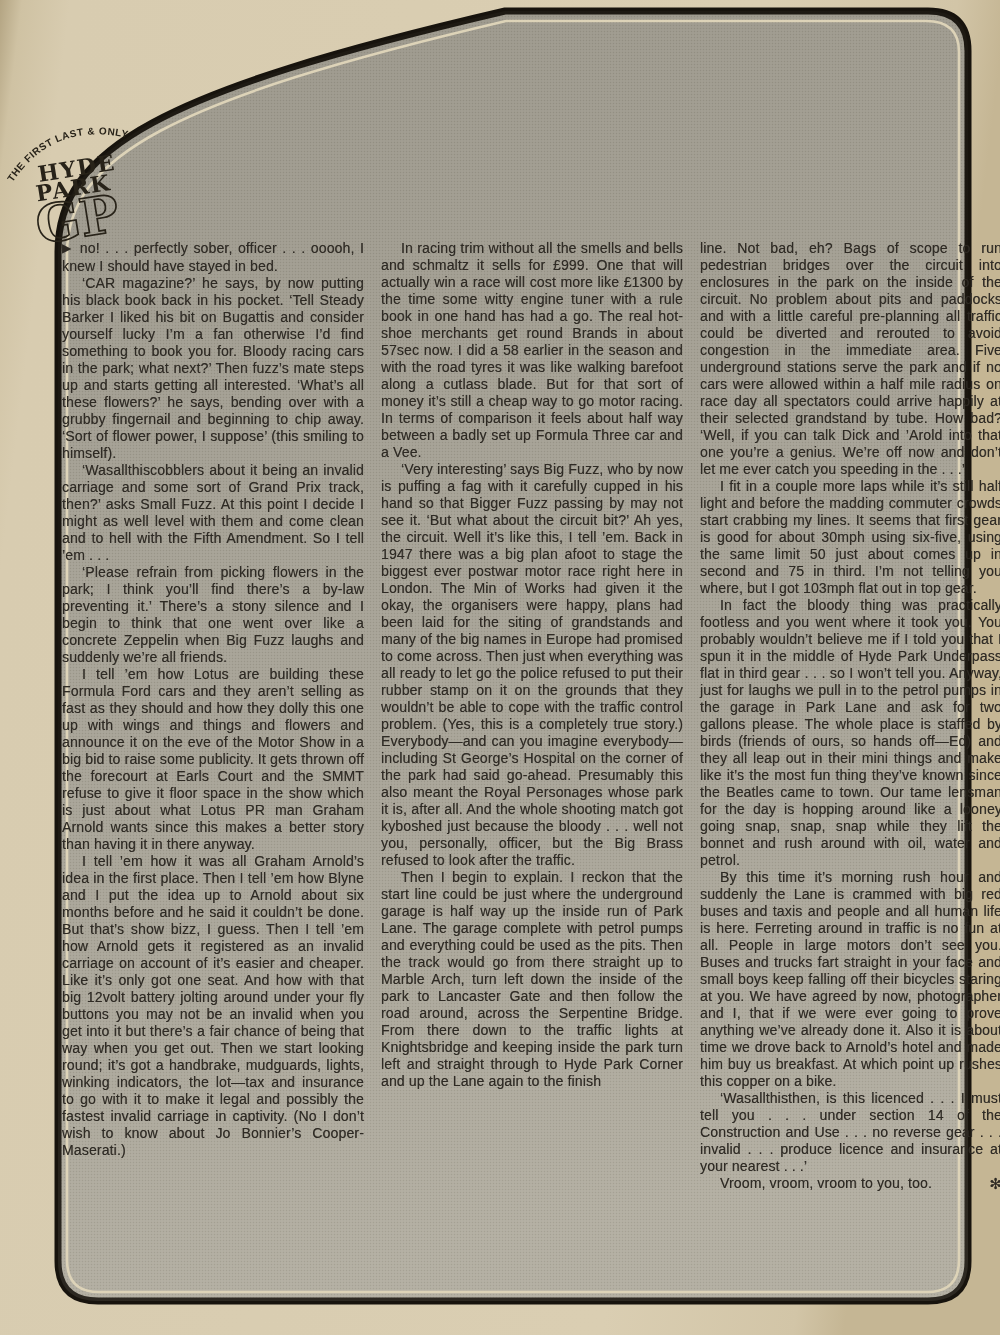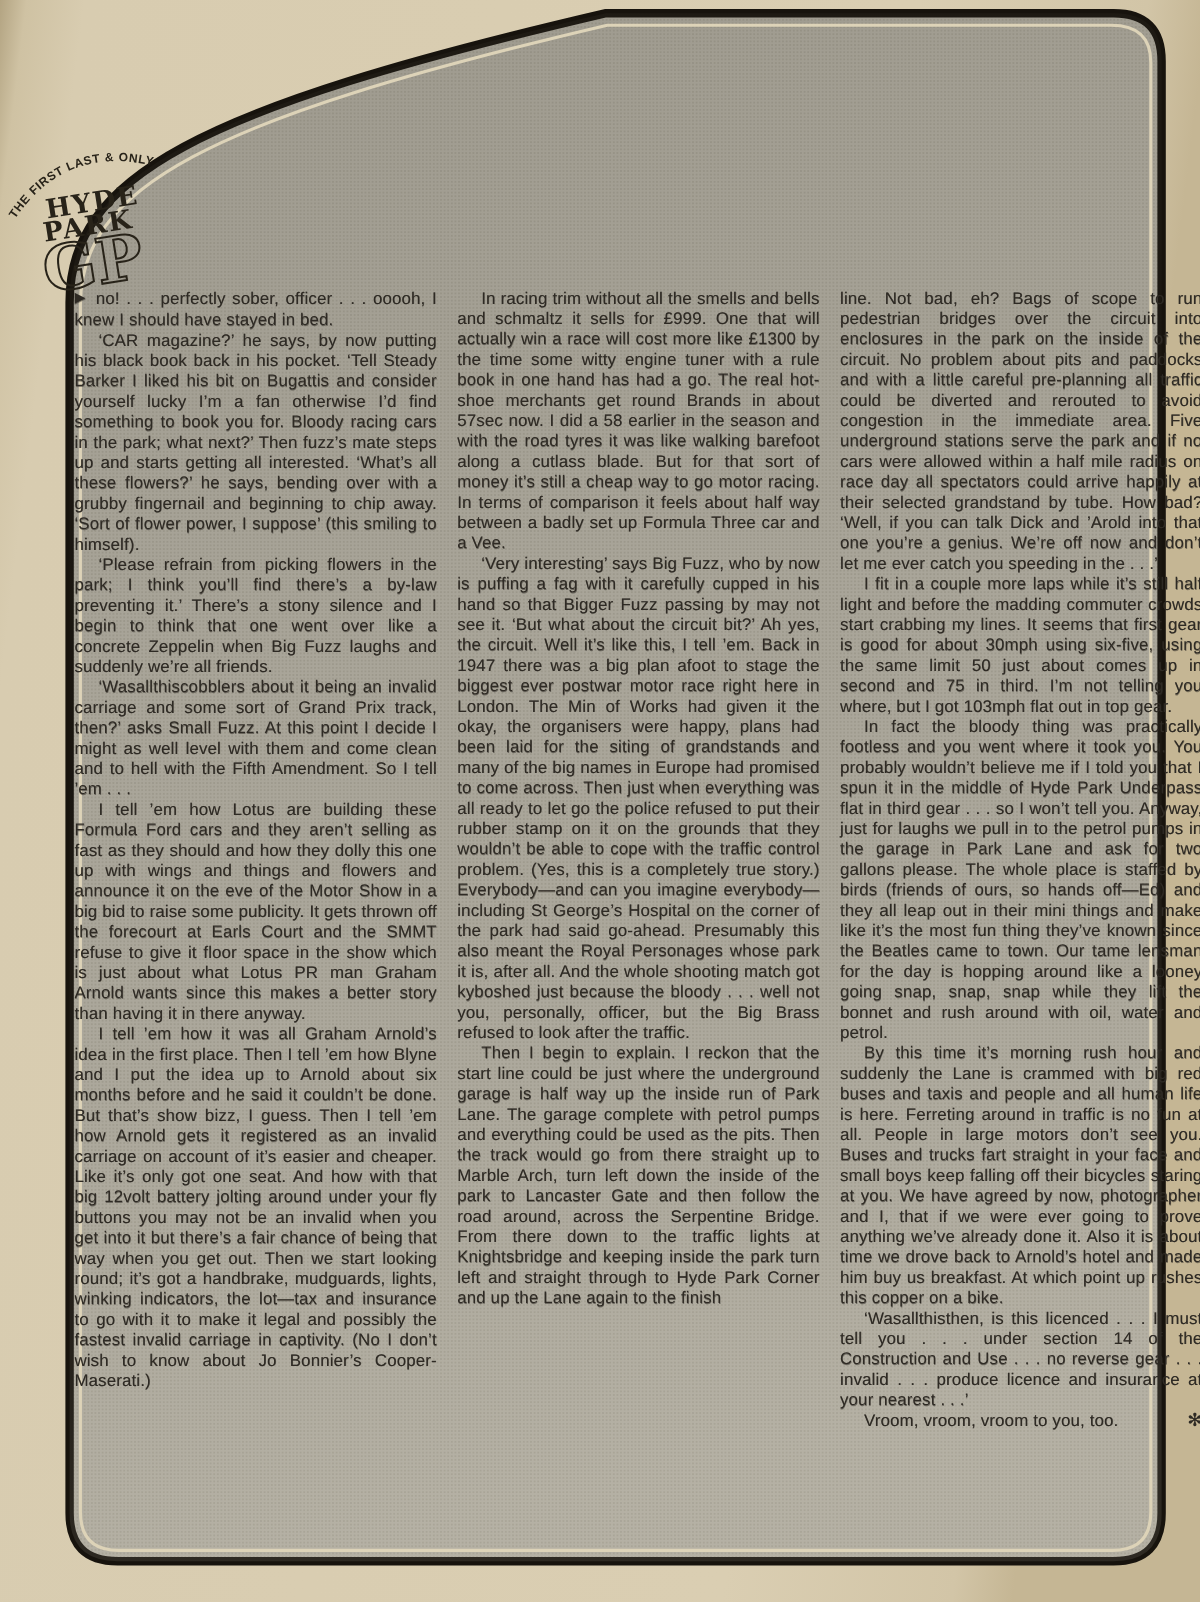--- a/index.html
+++ b/index.html
@@ -66,22 +66,22 @@
       <text x="36" y="57" font-family="DejaVu Serif, serif" font-size="22" font-weight="bold" fill="#282319" letter-spacing="1.5">HYDE</text>
       <text x="31" y="76" font-family="DejaVu Serif, serif" font-size="22" font-weight="bold" fill="#282319" letter-spacing="1.5">PARK</text>
       <text x="26" y="118" font-family="DejaVu Serif, serif" font-size="52" font-weight="bold" fill="none" stroke="#282319" stroke-width="1.7" letter-spacing="0">GP</text>
     </g>
   </svg>
 
   <div class="columns">
     <div class="col">
         <p class="para"><span class="lead">▶</span>no! . . . perfectly sober, officer . . . ooooh, I knew I should have stayed in bed.</p>
         <p class="para indent">‘CAR magazine?’ he says, by now putting his black book back in his pocket. ‘Tell Steady Barker I liked his bit on Bugattis and consider yourself lucky I’m a fan otherwise I’d find something to book you for. Bloody racing cars in the park; what next?’ Then fuzz’s mate steps up and starts getting all interested. ‘What’s all these flowers?’ he says, bending over with a grubby fingernail and beginning to chip away. ‘Sort of flower power, I suppose’ (this smiling to himself).</p>
+        <p class="para indent">‘Wasallthiscobblers about it being an invalid carriage and some sort of Grand Prix track, then?’ asks Small Fuzz. At this point I decide I might as well level with them and come clean and to hell with the Fifth Amendment. So I tell ’em . . .</p>
         <p class="para indent">‘Please refrain from picking flowers in the park; I think you’ll find there’s a by-law preventing it.’ There’s a stony silence and I begin to think that one went over like a concrete Zeppelin when Big Fuzz laughs and suddenly we’re all friends.</p>
-        <p class="para indent">‘Wasallthiscobblers about it being an invalid carriage and some sort of Grand Prix track, then?’ asks Small Fuzz. At this point I decide I might as well level with them and come clean and to hell with the Fifth Amendment. So I tell ’em . . .</p>
         <p class="para indent">I tell ’em how Lotus are building these Formula Ford cars and they aren’t selling as fast as they should and how they dolly this one up with wings and things and flowers and announce it on the eve of the Motor Show in a big bid to raise some publicity. It gets thrown off the forecourt at Earls Court and the SMMT refuse to give it floor space in the show which is just about what Lotus PR man Graham Arnold wants since this makes a better story than having it in there anyway.</p>
         <p class="para indent">I tell ’em how it was all Graham Arnold’s idea in the first place. Then I tell ’em how Blyne and I put the idea up to Arnold about six months before and he said it couldn’t be done. But that’s show bizz, I guess. Then I tell ’em how Arnold gets it registered as an invalid carriage on account of it’s easier and cheaper. Like it’s only got one seat. And how with that big 12volt battery jolting around under your fly buttons you may not be an invalid when you get into it but there’s a fair chance of being that way when you get out. Then we start looking round; it’s got a handbrake, mudguards, lights, winking indicators, the lot—tax and insurance to go with it to make it legal and possibly the fastest invalid carriage in captivity. (No I don’t wish to know about Jo Bonnier’s Cooper-Maserati.)</p>
       </div>
     <div class="col">
         <p class="para indent">In racing trim without all the smells and bells and schmaltz it sells for £999. One that will actually win a race will cost more like £1300 by the time some witty engine tuner with a rule book in one hand has had a go. The real hot-shoe merchants get round Brands in about 57sec now. I did a 58 earlier in the season and with the road tyres it was like walking barefoot along a cutlass blade. But for that sort of money it’s still a cheap way to go motor racing. In terms of comparison it feels about half way between a badly set up Formula Three car and a Vee.</p>
         <p class="para indent">‘Very interesting’ says Big Fuzz, who by now is puffing a fag with it carefully cupped in his hand so that Bigger Fuzz passing by may not see it. ‘But what about the circuit bit?’ Ah yes, the circuit. Well it’s like this, I tell ’em. Back in 1947 there was a big plan afoot to stage the biggest ever postwar motor race right here in London. The Min of Works had given it the okay, the organisers were happy, plans had been laid for the siting of grandstands and many of the big names in Europe had promised to come across. Then just when everything was all ready to let go the police refused to put their rubber stamp on it on the grounds that they wouldn’t be able to cope with the traffic control problem. (Yes, this is a completely true story.) Everybody—and can you imagine everybody—including St George’s Hospital on the corner of the park had said go-ahead. Presumably this also meant the Royal Personages whose park it is, after all. And the whole shooting match got kyboshed just because the bloody . . . well not you, personally, officer, but the Big Brass refused to look after the traffic.</p>
         <p class="para indent">Then I begin to explain. I reckon that the start line could be just where the underground garage is half way up the inside run of Park Lane. The garage complete with petrol pumps and everything could be used as the pits. Then the track would go from there straight up to Marble Arch, turn left down the inside of the park to Lancaster Gate and then follow the road around, across the Serpentine Bridge. From there down to the traffic lights at Knightsbridge and keeping inside the park turn left and straight through to Hyde Park Corner and up the Lane again to the finish</p>
       </div>
     <div class="col">
         <p class="para">line. Not bad, eh? Bags of scope to run pedestrian bridges over the circuit into enclosures in the park on the inside of the circuit. No problem about pits and paddocks and with a little careful pre-planning all traffic could be diverted and rerouted to avoid congestion in the immediate area. Five underground stations serve the park and if no cars were allowed within a half mile radius on race day all spectators could arrive happily at their selected grandstand by tube. How bad? ‘Well, if you can talk Dick and ’Arold into that one you’re a genius. We’re off now and don’t let me ever catch you speeding in the . . .’</p>

